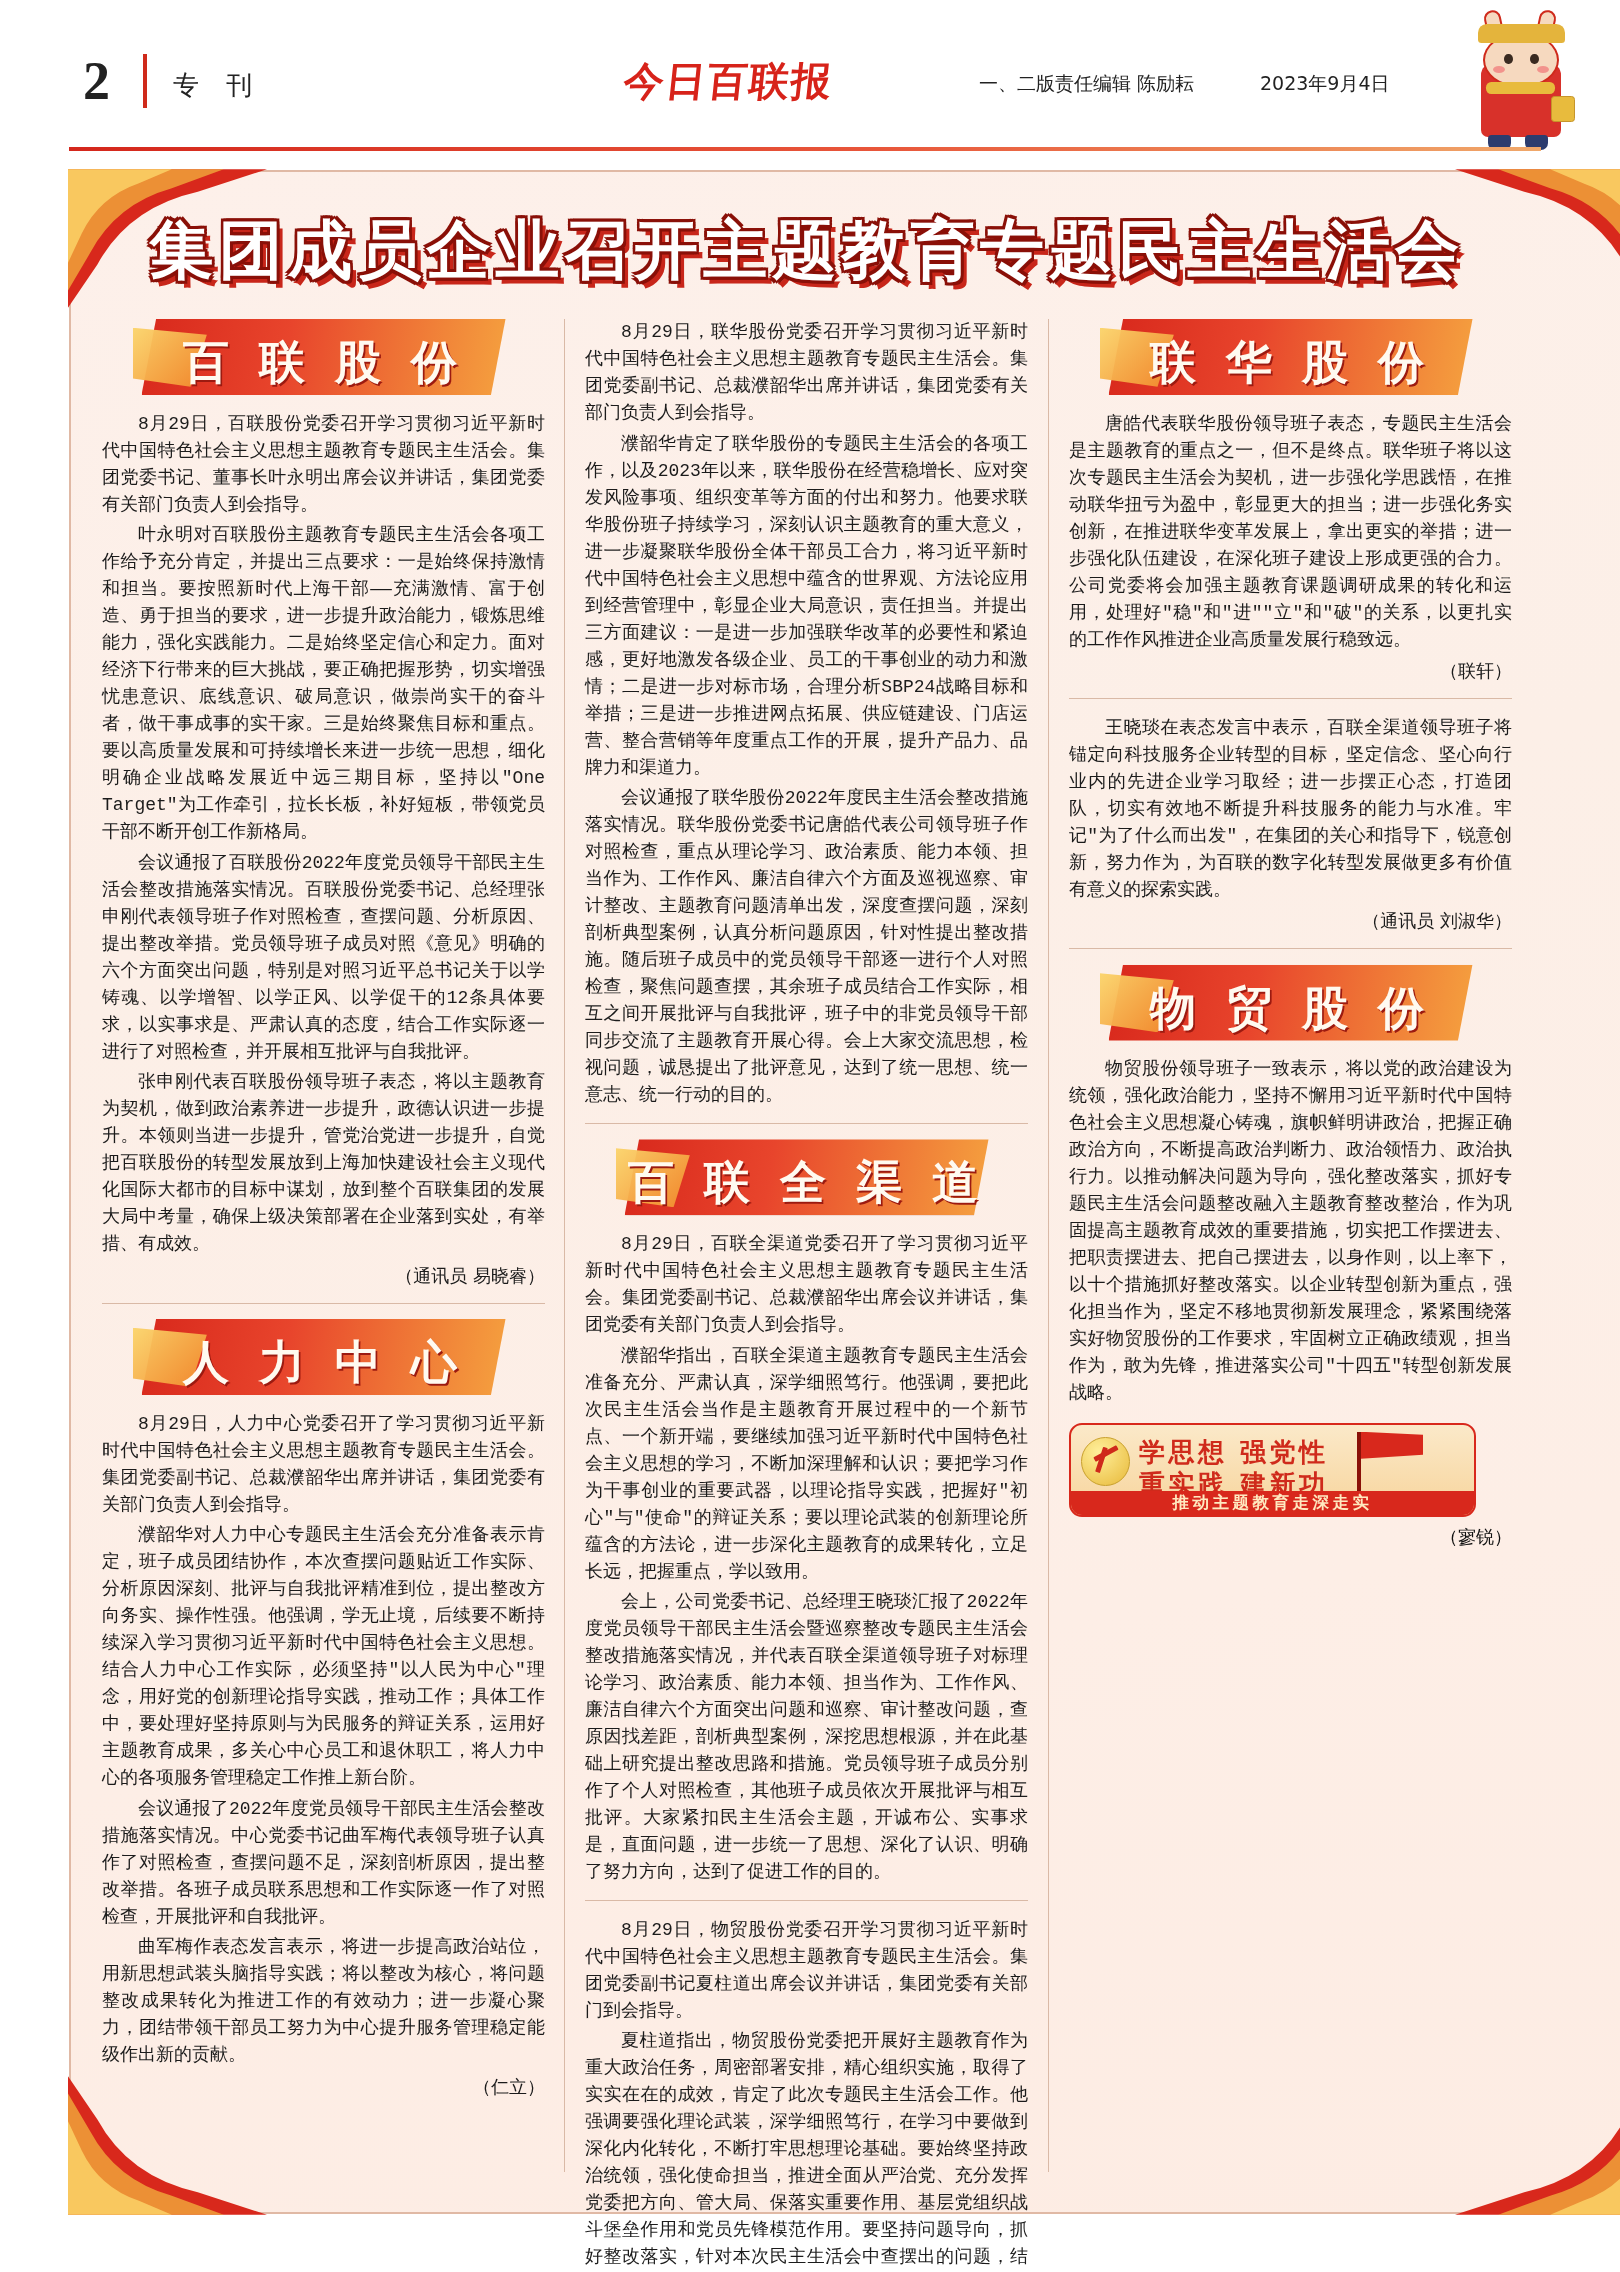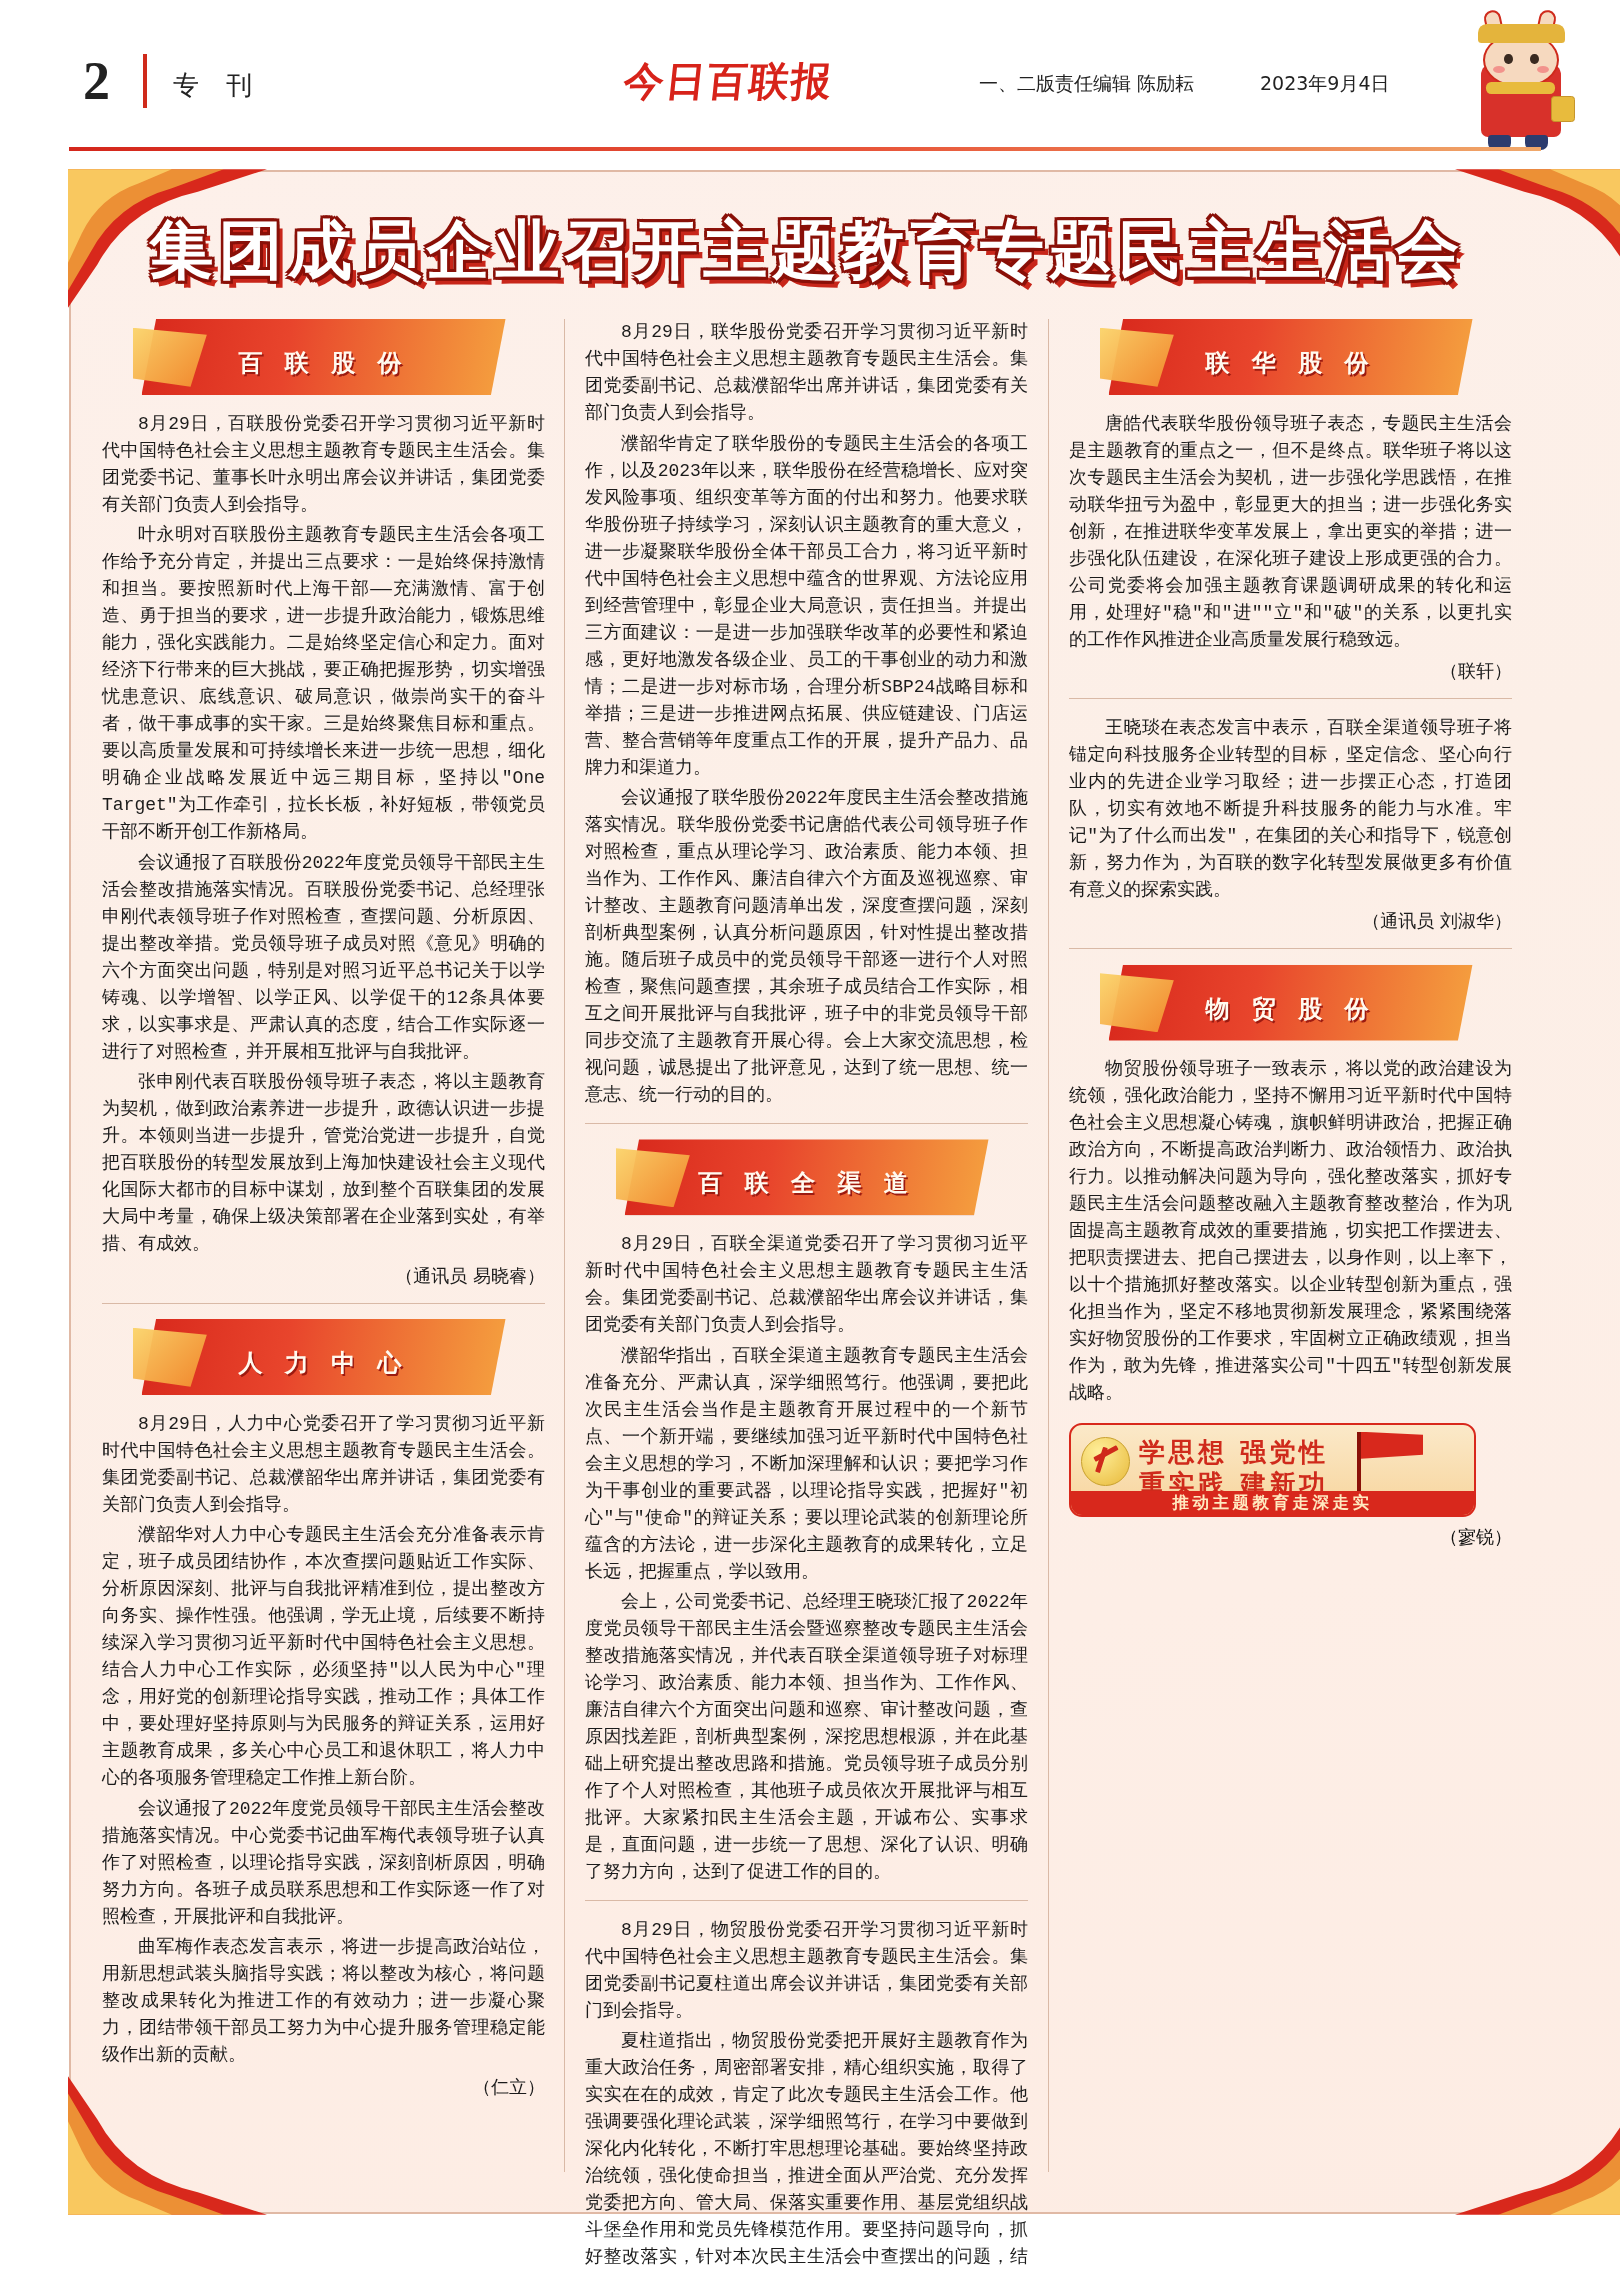--- a/index.html
+++ b/index.html
@@ -130,21 +130,21 @@
   }
   .banner .ribbon {
     position:absolute; left:-8.7px; top:8.7px; width:74px; height:59px;
     background:linear-gradient(135deg,#fbd46a,#f28b2c);
     clip-path:polygon(0 0, 100% 12%, 78% 100%, 0 86%);
     opacity:.95;
   }
   .banner .txt {
     position:absolute; inset:0; display:flex; align-items:center; justify-content:center;
     font-family:"DejaVu Serif","Liberation Serif",serif;
-    font-weight:bold; font-size:24px; letter-spacing:7px;
+    font-weight:bold; font-size:46px; letter-spacing:7px;
     color:#fffaf0;
     text-shadow:1.7px 1.7px 0 #9c1a10;
     margin-top:12px;
   }
 
   
   .art {
     font-family:Liberation Mono, monospace;
     font-size:18px;
     line-height:27px;
@@ -300,21 +300,21 @@
             <div class="ribbon"></div>
           <div class="txt">人 力 中 心</div>
         </div>
         <div class="art blk">
             <p>8月29日，人力中心党委召开了学习贯彻习近平新时代中国特色社会主义思想主题教育专题民主生活会。集团党委副书记、总裁濮韶华出席并讲话，集团党委有关部门负责人到会指导。</p>
           </div>
         <div class="art blk">
             <p>濮韶华对人力中心专题民主生活会充分准备表示肯定，班子成员团结协作，本次查摆问题贴近工作实际、分析原因深刻、批评与自我批评精准到位，提出整改方向务实、操作性强。他强调，学无止境，后续要不断持续深入学习贯彻习近平新时代中国特色社会主义思想。结合人力中心工作实际，必须坚持"以人民为中心"理念，用好党的创新理论指导实践，推动工作；具体工作中，要处理好坚持原则与为民服务的辩证关系，运用好主题教育成果，多关心中心员工和退休职工，将人力中心的各项服务管理稳定工作推上新台阶。</p>
           </div>
         <div class="art blk">
-            <p>会议通报了2022年度党员领导干部民主生活会整改措施落实情况。中心党委书记曲军梅代表领导班子认真作了对照检查，以理论指导实践，深刻剖析原因，明确努力方向。各班子成员联系思想和工作实际逐一作了对照检查，开展批评和自我批评。</p>
+            <p>会议通报了2022年度党员领导干部民主生活会整改措施落实情况。中心党委书记曲军梅代表领导班子认真作了对照检查，查摆问题不足，深刻剖析原因，提出整改举措。各班子成员联系思想和工作实际逐一作了对照检查，开展批评和自我批评。</p>
           </div>
         <div class="art blk">
             <p>曲军梅作表态发言表示，将进一步提高政治站位，用新思想武装头脑指导实践；将以整改为核心，将问题整改成果转化为推进工作的有效动力；进一步凝心聚力，团结带领干部员工努力为中心提升服务管理稳定能级作出新的贡献。</p>
           </div>
         <div class="sign">（仁立）</div>
       </div>
     </div>
 
     <div class="col col2">
 

